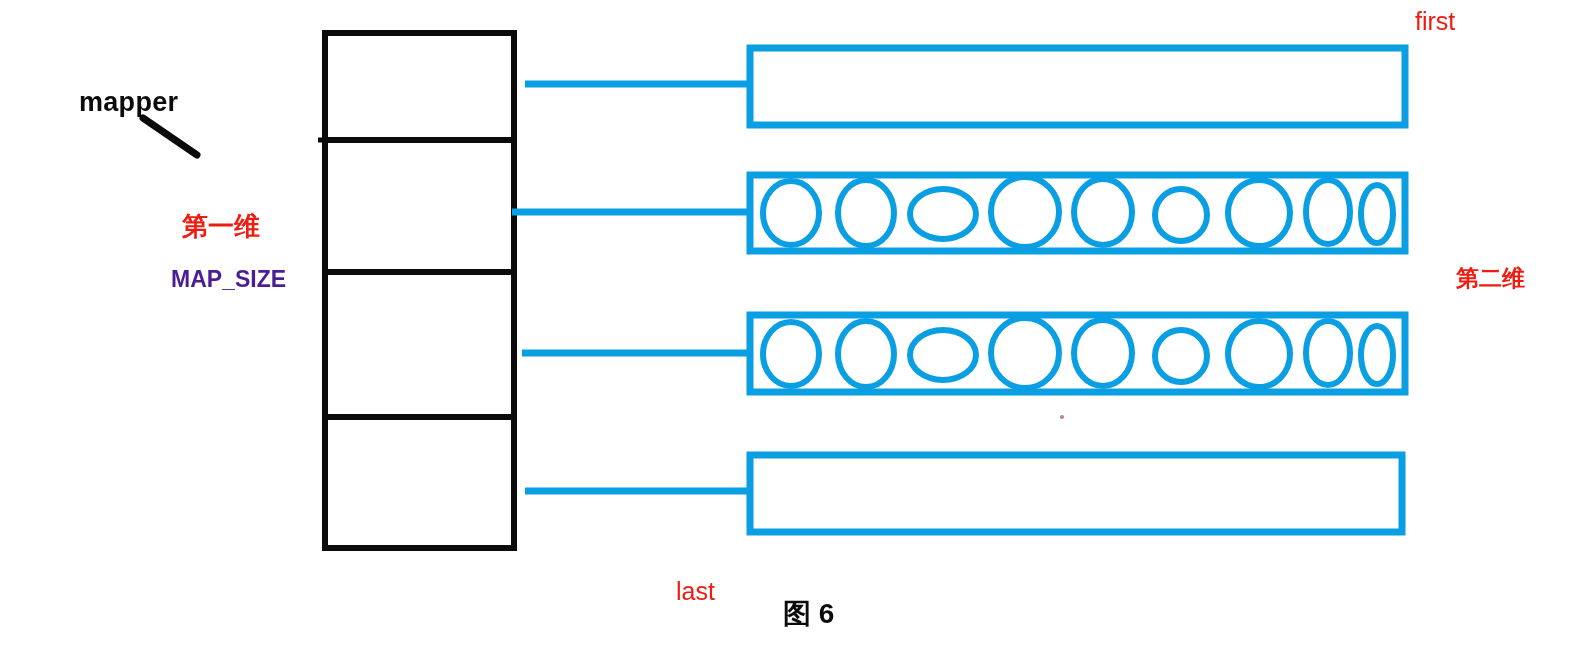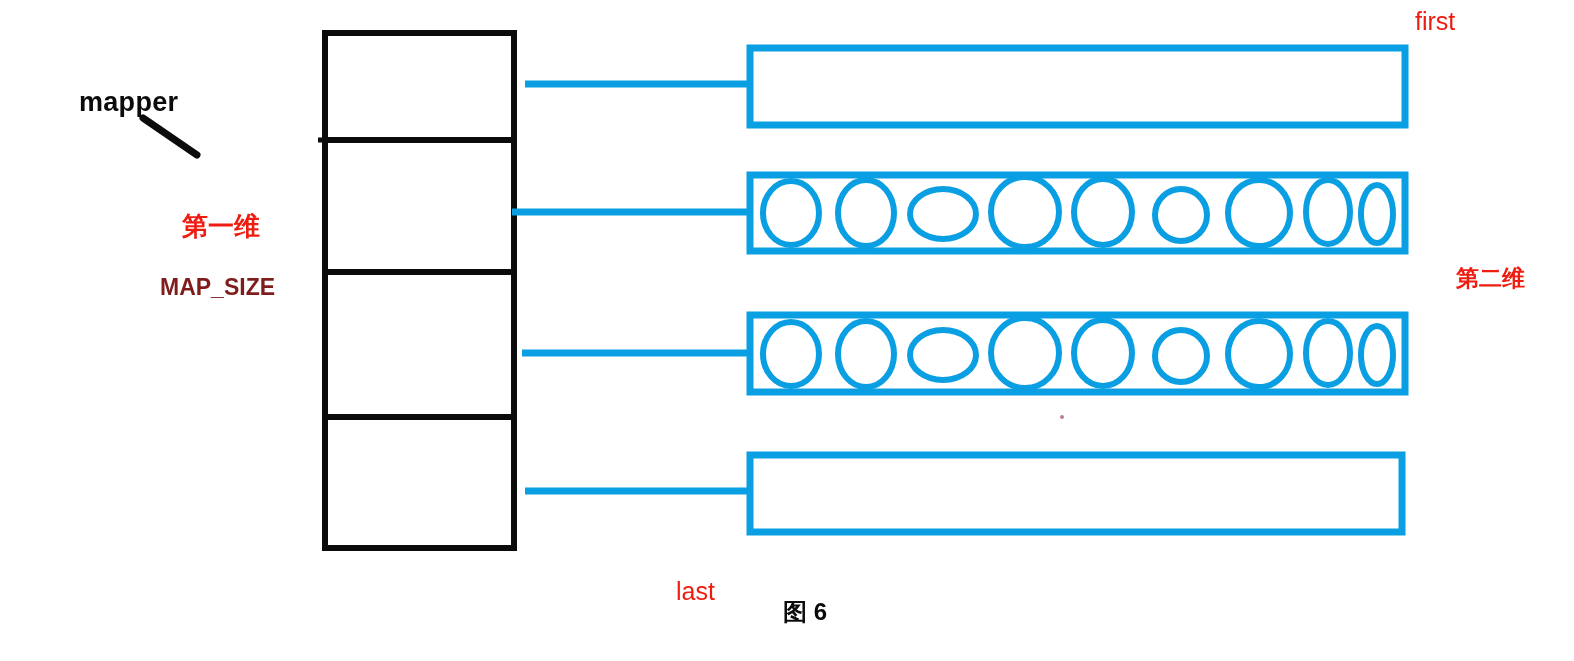--- a/index.html
+++ b/index.html
@@ -40,26 +40,25 @@
     margin-left: 39px;
   }
   .lbl-dim1-a {
     left: 182px;
     top: 213px;
     font-size: 26px;
     font-weight: bold;
     color: #ee1c11;
   }
   .lbl-dim1-b {
-    left: 160px;
+    left: 171px;
     top: 268px;
     font-size: 23px;
     font-weight: bold;
-    color: #7f1d1d;
-    margin-top: 8px;
+    color: #4c1d95;
   }
   .lbl-dim2 {
     left: 1456px;
     top: 267px;
     font-size: 23px;
     font-weight: bold;
     color: #ee1c11;
   }
   .lbl-first {
     left: 1415px;
@@ -70,21 +69,21 @@
   }
   .lbl-last {
     left: 676px;
     top: 579px;
     font-size: 25px;
     color: #ee1c11;
   }
   .lbl-figure {
     left: 783px;
     top: 600px;
-    font-size: 24px;
+    font-size: 28px;
     font-weight: bold;
     color: #0b0b0b;
   }
 </style>
 </head>
 <body>
 
 <div id="canvas">
 
   <svg class="layer" viewBox="0 0 1574 661" xmlns="http://www.w3.org/2000/svg">

